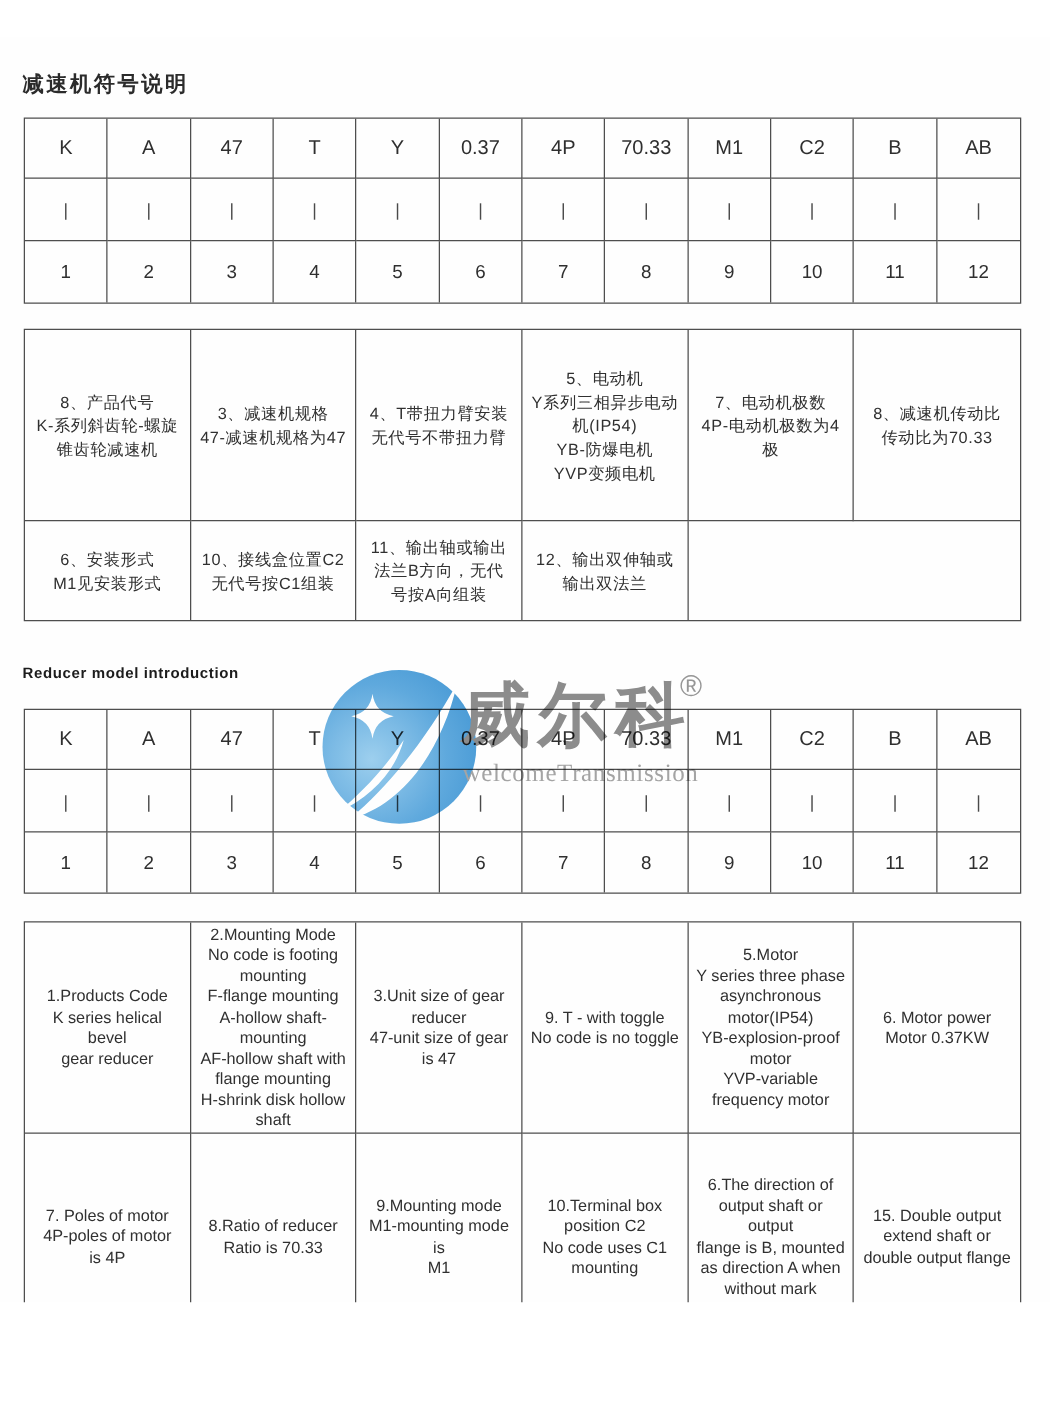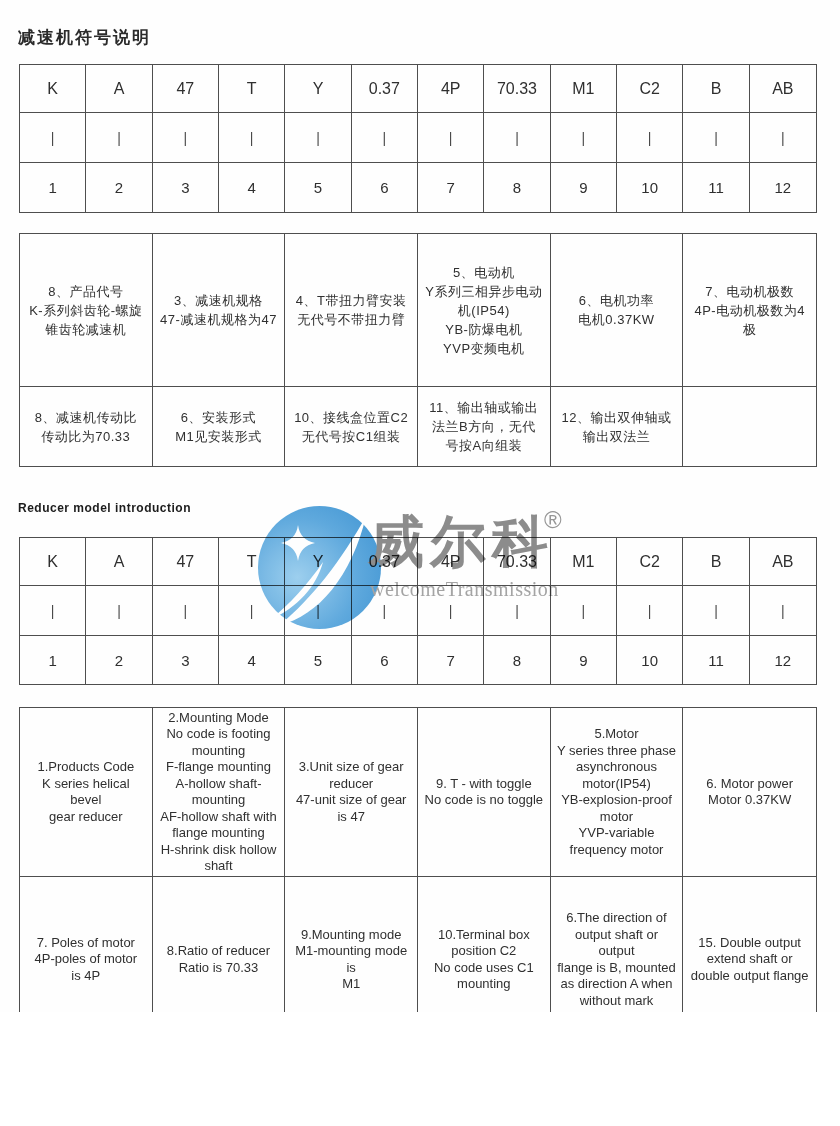--- a/index.html
+++ b/index.html
@@ -1,19 +1,19 @@
 <!DOCTYPE html>
 <html><head>
 <meta charset="utf-8">
 <style>
   * { margin:0; padding:0; box-sizing:border-box; }
   html,body { background:#ffffff; }
   .page {
     position:relative; width:840px; height:1012px; background:#fefefe;
-    font-family:"Liberation Sans", sans-serif; color:#303030; overflow:hidden;
+    font-family:"Liberation Sans", sans-serif; color:#303030; overflow:hidden;margin-top:30px;
   }
   .title-cn {
     position:absolute; left:18px; top:26px;
     font-size:17px; font-weight:700; letter-spacing:2px; color:#2b2b2b;
   }
   .title-en {
     position:absolute; left:18px; top:501px;
     font-size:12px; font-weight:700; letter-spacing:0.5px; color:#1c1c1c;
   }
   .grid {
@@ -107,22 +107,20 @@
 锥齿轮减速机</div>
     <div>3、减速机规格
 47-减速机规格为47</div>
     <div>4、T带扭力臂安装
 无代号不带扭力臂</div>
     <div>5、电动机
 Y系列三相异步电动
 机(IP54)
 YB-防爆电机
 YVP变频电机</div>
-    <div>6、电机功率
-电机0.37KW</div>
     <div>7、电动机极数
 4P-电动机极数为4极</div>
     <div>8、减速机传动比
 传动比为70.33</div>
     <div>6、安装形式
 M1见安装形式</div>
     <div>10、接线盒位置C2
 无代号按C1组装</div>
     <div>11、输出轴或输出
 法兰B方向，无代

